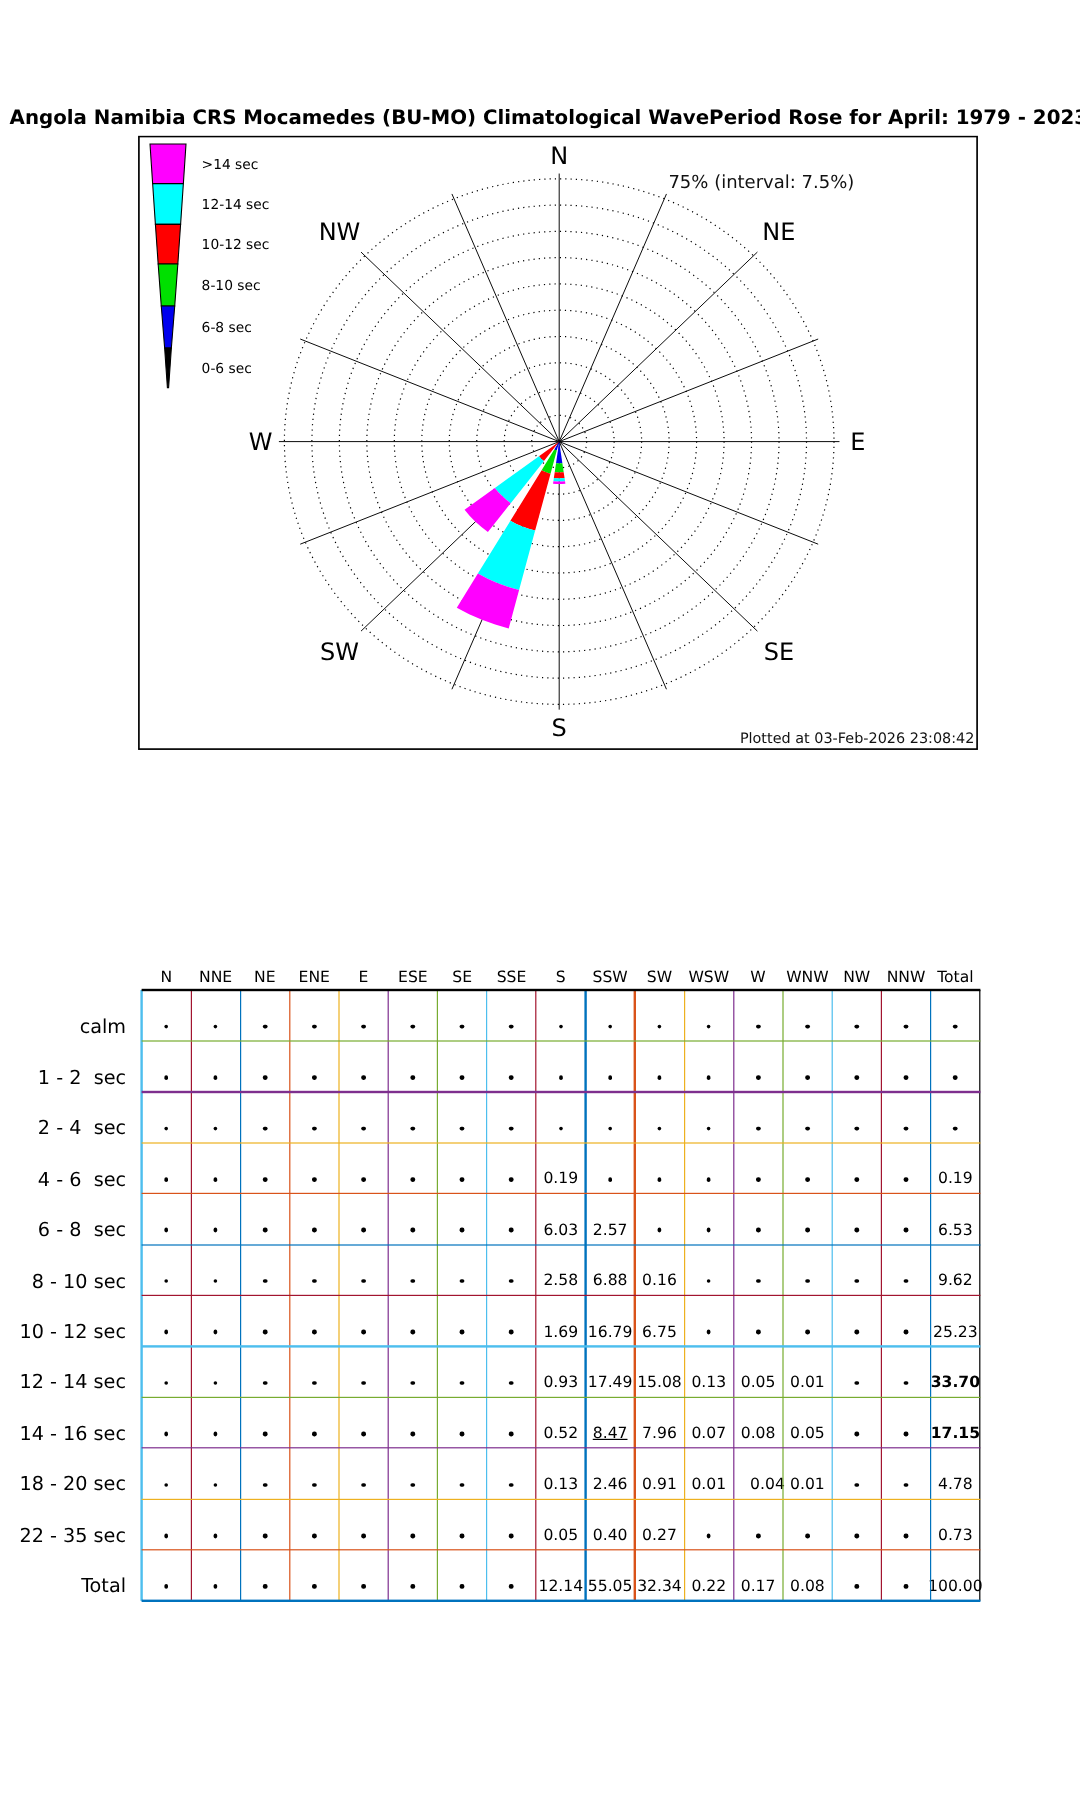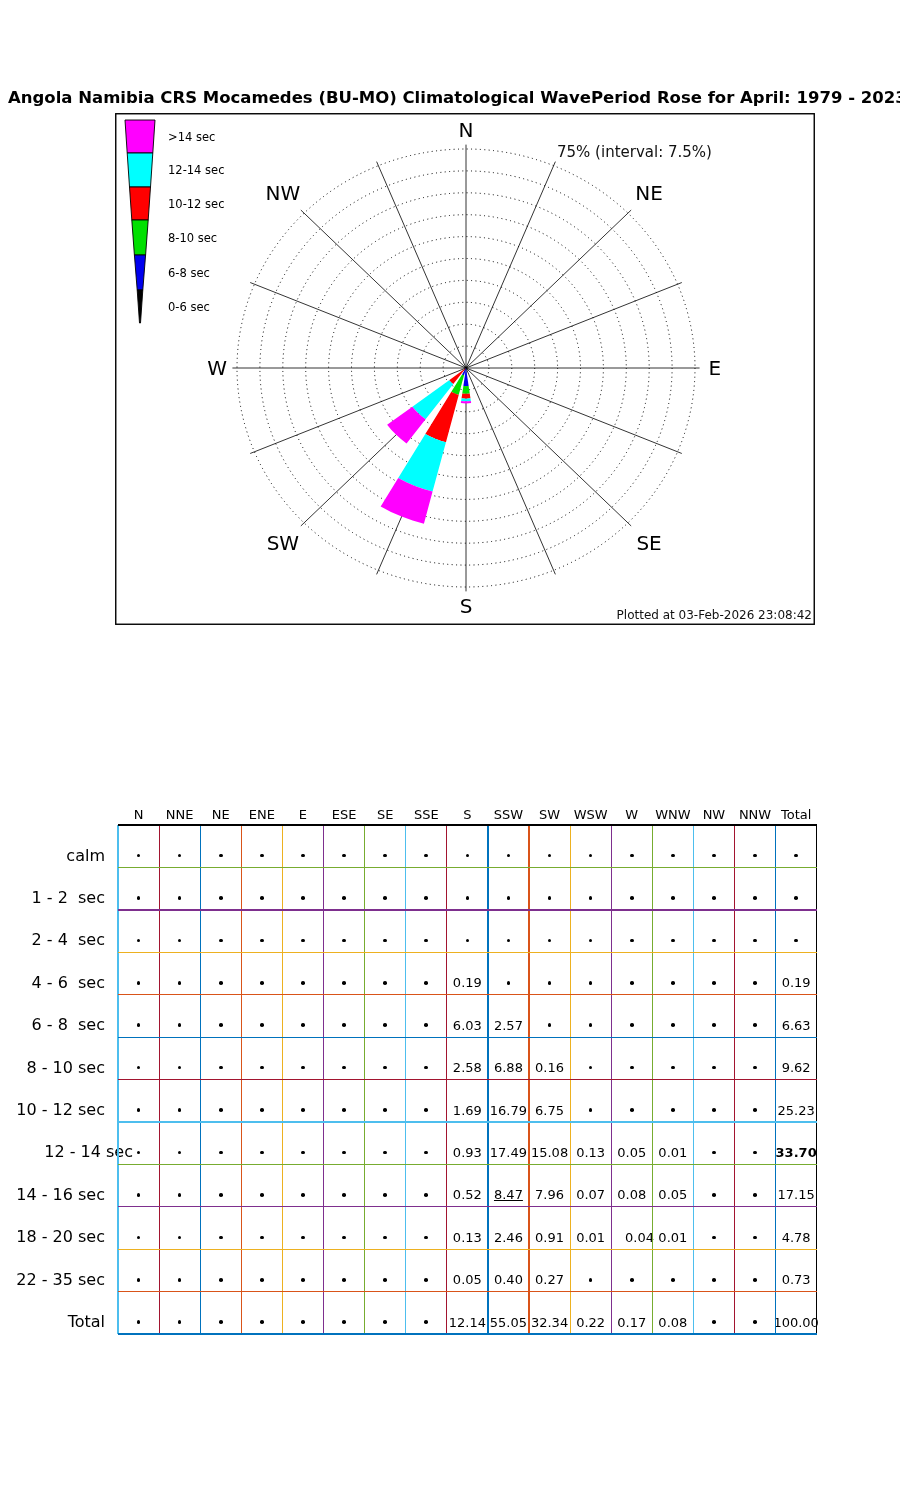--- a/index.html
+++ b/index.html
@@ -116,21 +116,21 @@
       <div class="col-header" style="left: 687.4px; top: 4px; width: 53.1px;">NW</div>
       <div class="col-header" style="left: 728.5px; top: 4px; width: 53.1px;">NNW</div>
       <div class="col-header" style="left: 769.6px; top: 4px; width: 53.1px;">Total</div>
       <div class="row-label" style="left: 0px; width: 105px; top: 43.5424px;">calm</div>
       <div class="row-label" style="left: 0px; width: 105px; top: 85.9624px;">1 - 2  sec</div>
       <div class="row-label" style="left: 0px; width: 105px; top: 128.382px;">2 - 4  sec</div>
       <div class="row-label" style="left: 0px; width: 105px; top: 170.802px;">4 - 6  sec</div>
       <div class="row-label" style="left: 0px; width: 105px; top: 213.222px;">6 - 8  sec</div>
       <div class="row-label" style="left: 0px; width: 105px; top: 255.642px;">8 - 10 sec</div>
       <div class="row-label" style="left: 0px; width: 105px; top: 298.062px;">10 - 12 sec</div>
-      <div class="row-label" style="left: 0px; width: 105px; top: 340.482px; padding-left: 28px;">12 - 14 sec</div>
+      <div class="row-label" style="left: 0px; width: 105px; top: 340.482px;">12 - 14 sec</div>
       <div class="row-label" style="left: 0px; width: 105px; top: 382.902px;">14 - 16 sec</div>
       <div class="row-label" style="left: 0px; width: 105px; top: 425.322px;">18 - 20 sec</div>
       <div class="row-label" style="left: 0px; width: 105px; top: 467.742px;">22 - 35 sec</div>
       <div class="row-label" style="left: 0px; width: 105px; top: 510.162px;">Total</div>
       <div class="cell-dot" style="left: 136.75px; top: 50.7424px;"></div>
       <div class="cell-dot" style="left: 177.85px; top: 50.7424px;"></div>
       <div class="cell-dot" style="left: 218.95px; top: 50.7424px;"></div>
       <div class="cell-dot" style="left: 260.05px; top: 50.7424px;"></div>
       <div class="cell-dot" style="left: 301.15px; top: 50.7424px;"></div>
       <div class="cell-dot" style="left: 342.25px; top: 50.7424px;"></div>
@@ -205,21 +205,21 @@
       <div class="cell-dot" style="left: 383.35px; top: 220.422px;"></div>
       <div class="cell-dot" style="left: 424.45px; top: 220.422px;"></div>
       <div class="cell-val" style="left: 440.8px; top: 214.722px; width: 53.1px;">6.03</div>
       <div class="cell-val" style="left: 481.9px; top: 214.722px; width: 53.1px;">2.57</div>
       <div class="cell-dot" style="left: 547.75px; top: 220.422px;"></div>
       <div class="cell-dot" style="left: 588.85px; top: 220.422px;"></div>
       <div class="cell-dot" style="left: 629.95px; top: 220.422px;"></div>
       <div class="cell-dot" style="left: 671.05px; top: 220.422px;"></div>
       <div class="cell-dot" style="left: 712.15px; top: 220.422px;"></div>
       <div class="cell-dot" style="left: 753.25px; top: 220.422px;"></div>
-      <div class="cell-val" style="left: 769.6px; top: 214.722px; width: 53.1px;">6.63</div>
+      <div class="cell-val" style="left: 769.6px; top: 214.722px; width: 53.1px;">6.53</div>
       <div class="cell-dot" style="left: 136.75px; top: 262.842px;"></div>
       <div class="cell-dot" style="left: 177.85px; top: 262.842px;"></div>
       <div class="cell-dot" style="left: 218.95px; top: 262.842px;"></div>
       <div class="cell-dot" style="left: 260.05px; top: 262.842px;"></div>
       <div class="cell-dot" style="left: 301.15px; top: 262.842px;"></div>
       <div class="cell-dot" style="left: 342.25px; top: 262.842px;"></div>
       <div class="cell-dot" style="left: 383.35px; top: 262.842px;"></div>
       <div class="cell-dot" style="left: 424.45px; top: 262.842px;"></div>
       <div class="cell-val" style="left: 440.8px; top: 257.142px; width: 53.1px;">2.58</div>
       <div class="cell-val" style="left: 481.9px; top: 257.142px; width: 53.1px;">6.88</div>
@@ -273,21 +273,21 @@
       <div class="cell-dot" style="left: 383.35px; top: 390.102px;"></div>
       <div class="cell-dot" style="left: 424.45px; top: 390.102px;"></div>
       <div class="cell-val" style="left: 440.8px; top: 384.402px; width: 53.1px;">0.52</div>
       <div class="cell-val" style="left: 481.9px; top: 384.402px; width: 53.1px; text-decoration: underline;">8.47</div>
       <div class="cell-val" style="left: 523px; top: 384.402px; width: 53.1px;">7.96</div>
       <div class="cell-val" style="left: 564.1px; top: 384.402px; width: 53.1px;">0.07</div>
       <div class="cell-val" style="left: 605.2px; top: 384.402px; width: 53.1px;">0.08</div>
       <div class="cell-val" style="left: 646.3px; top: 384.402px; width: 53.1px;">0.05</div>
       <div class="cell-dot" style="left: 712.15px; top: 390.102px;"></div>
       <div class="cell-dot" style="left: 753.25px; top: 390.102px;"></div>
-      <div class="cell-val" style="left: 769.6px; top: 384.402px; width: 53.1px;">17.15</div>
+      <div class="cell-val" style="left: 769.6px; top: 384.402px; width: 53.1px; font-weight: bold;">17.15</div>
       <div class="cell-dot" style="left: 136.75px; top: 432.522px;"></div>
       <div class="cell-dot" style="left: 177.85px; top: 432.522px;"></div>
       <div class="cell-dot" style="left: 218.95px; top: 432.522px;"></div>
       <div class="cell-dot" style="left: 260.05px; top: 432.522px;"></div>
       <div class="cell-dot" style="left: 301.15px; top: 432.522px;"></div>
       <div class="cell-dot" style="left: 342.25px; top: 432.522px;"></div>
       <div class="cell-dot" style="left: 383.35px; top: 432.522px;"></div>
       <div class="cell-dot" style="left: 424.45px; top: 432.522px;"></div>
       <div class="cell-val" style="left: 440.8px; top: 426.822px; width: 53.1px;">0.13</div>
       <div class="cell-val" style="left: 481.9px; top: 426.822px; width: 53.1px;">2.46</div>

